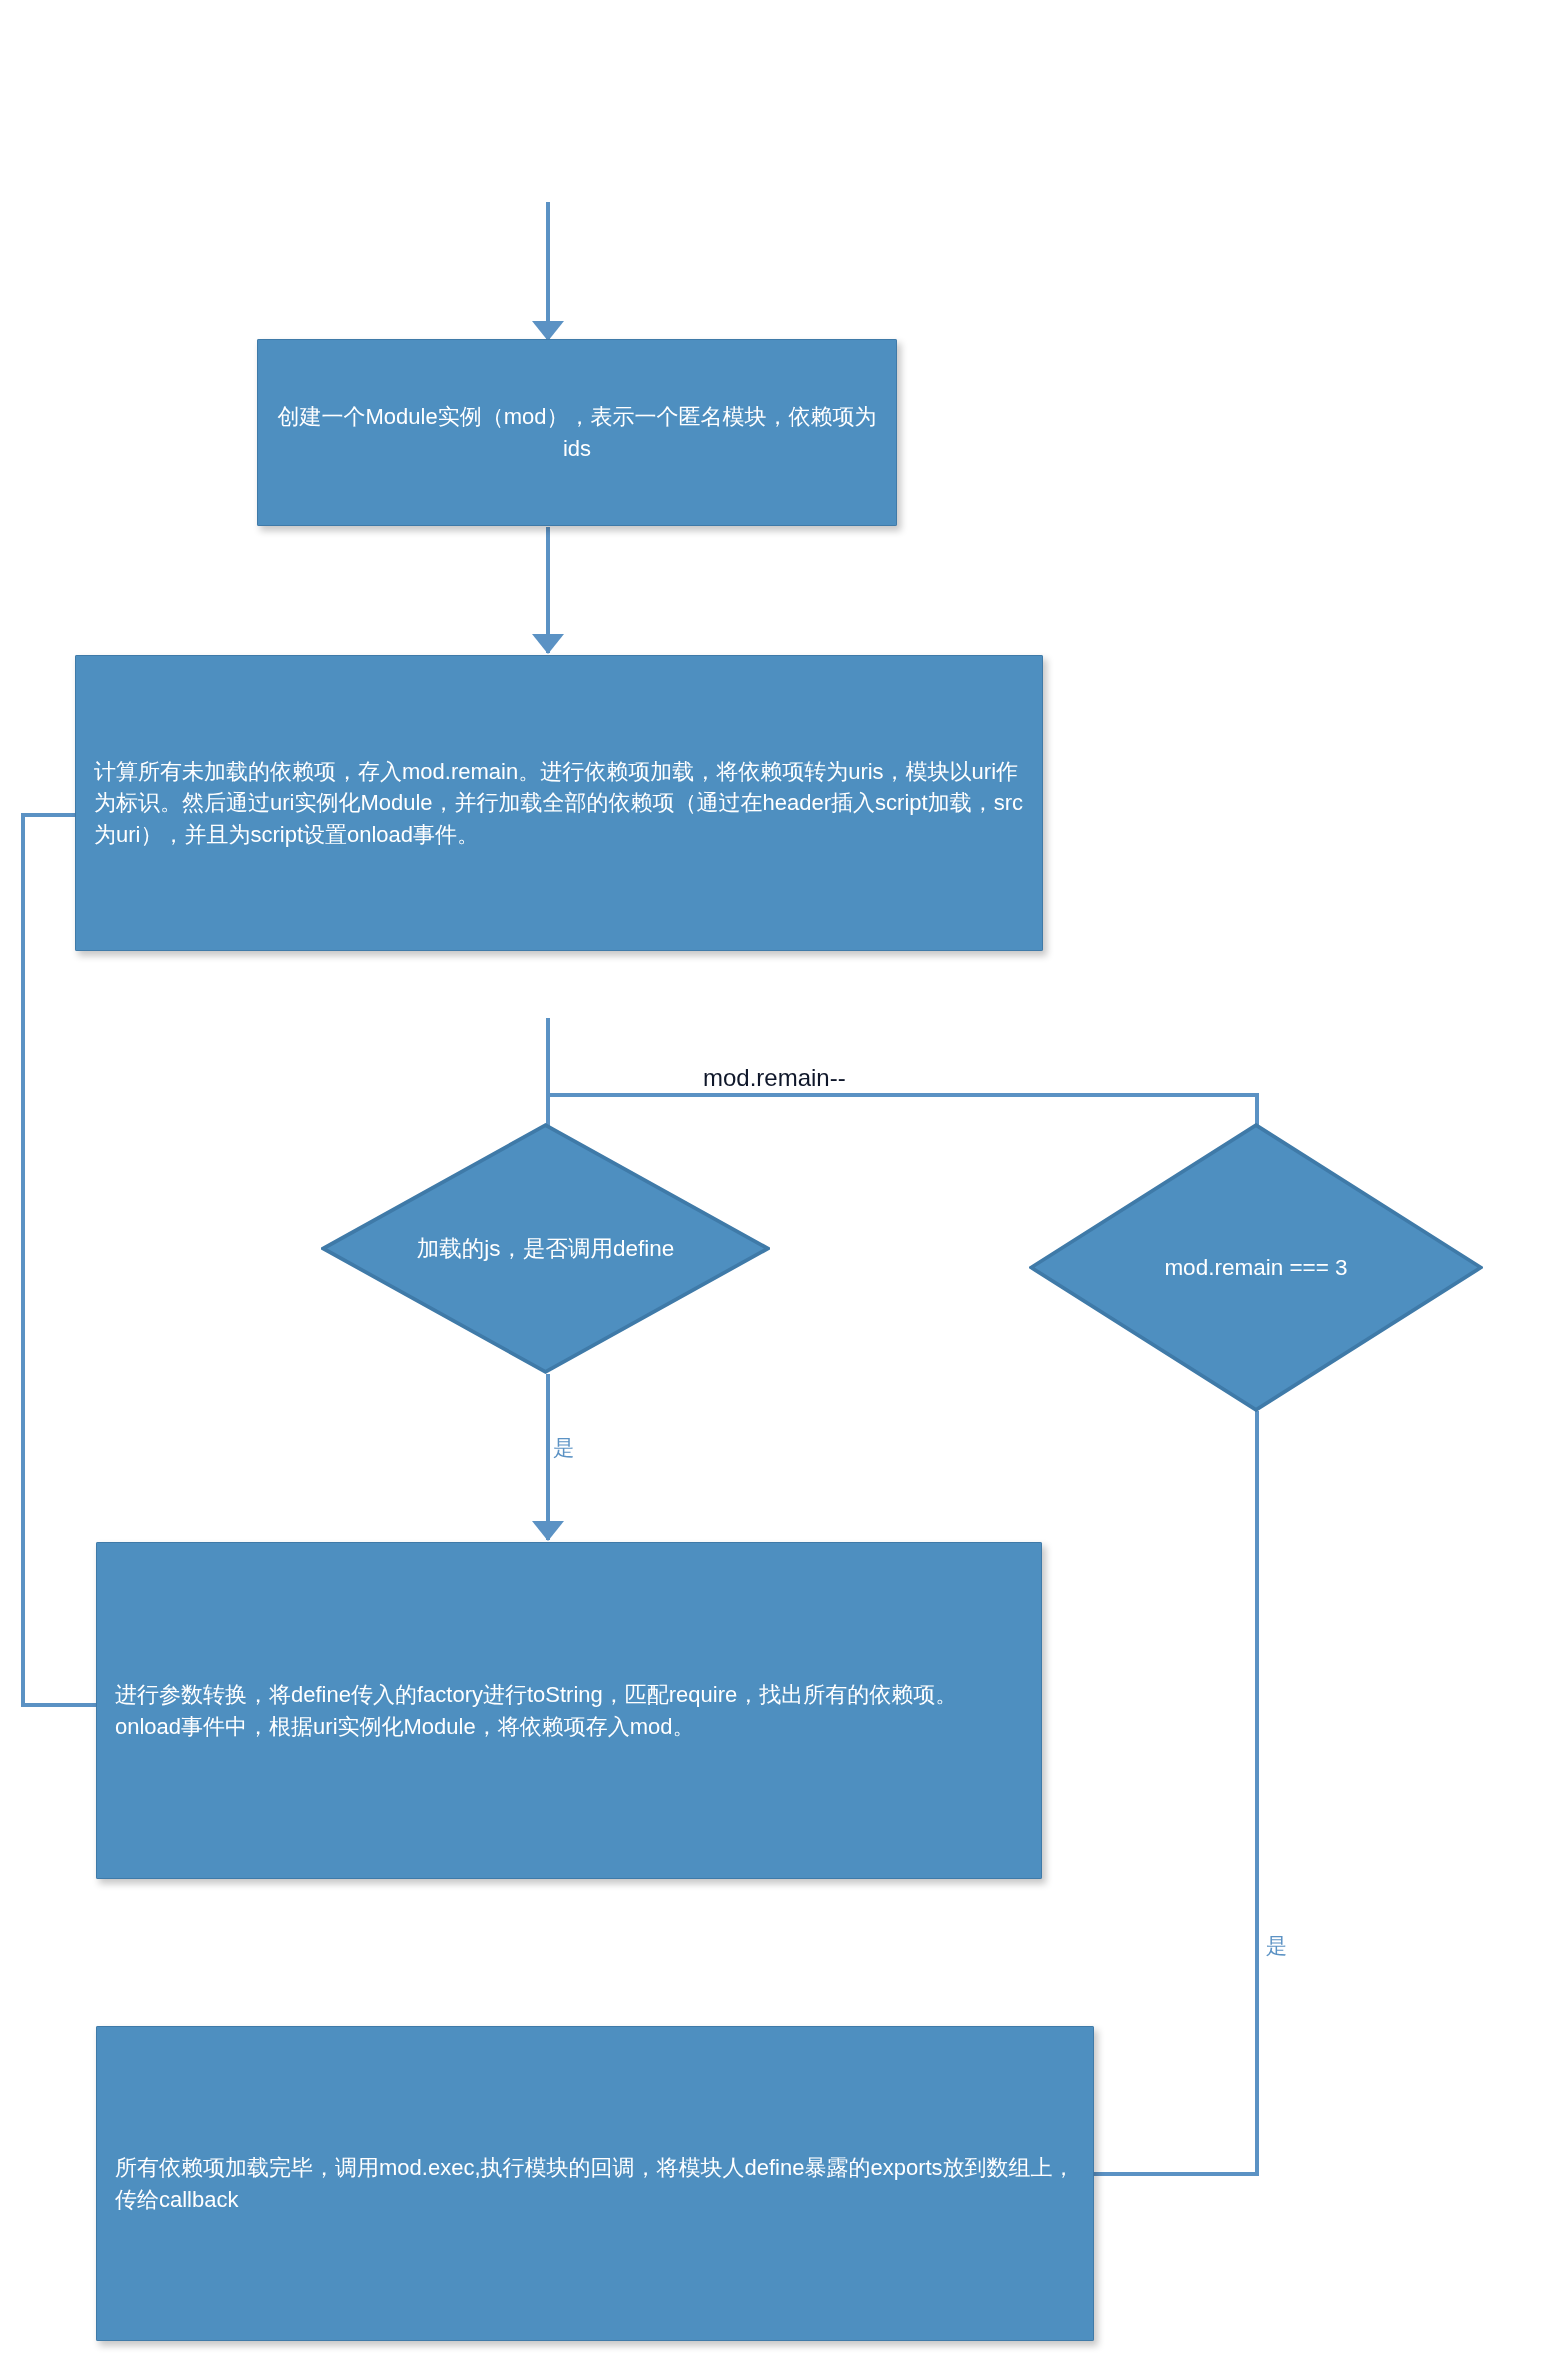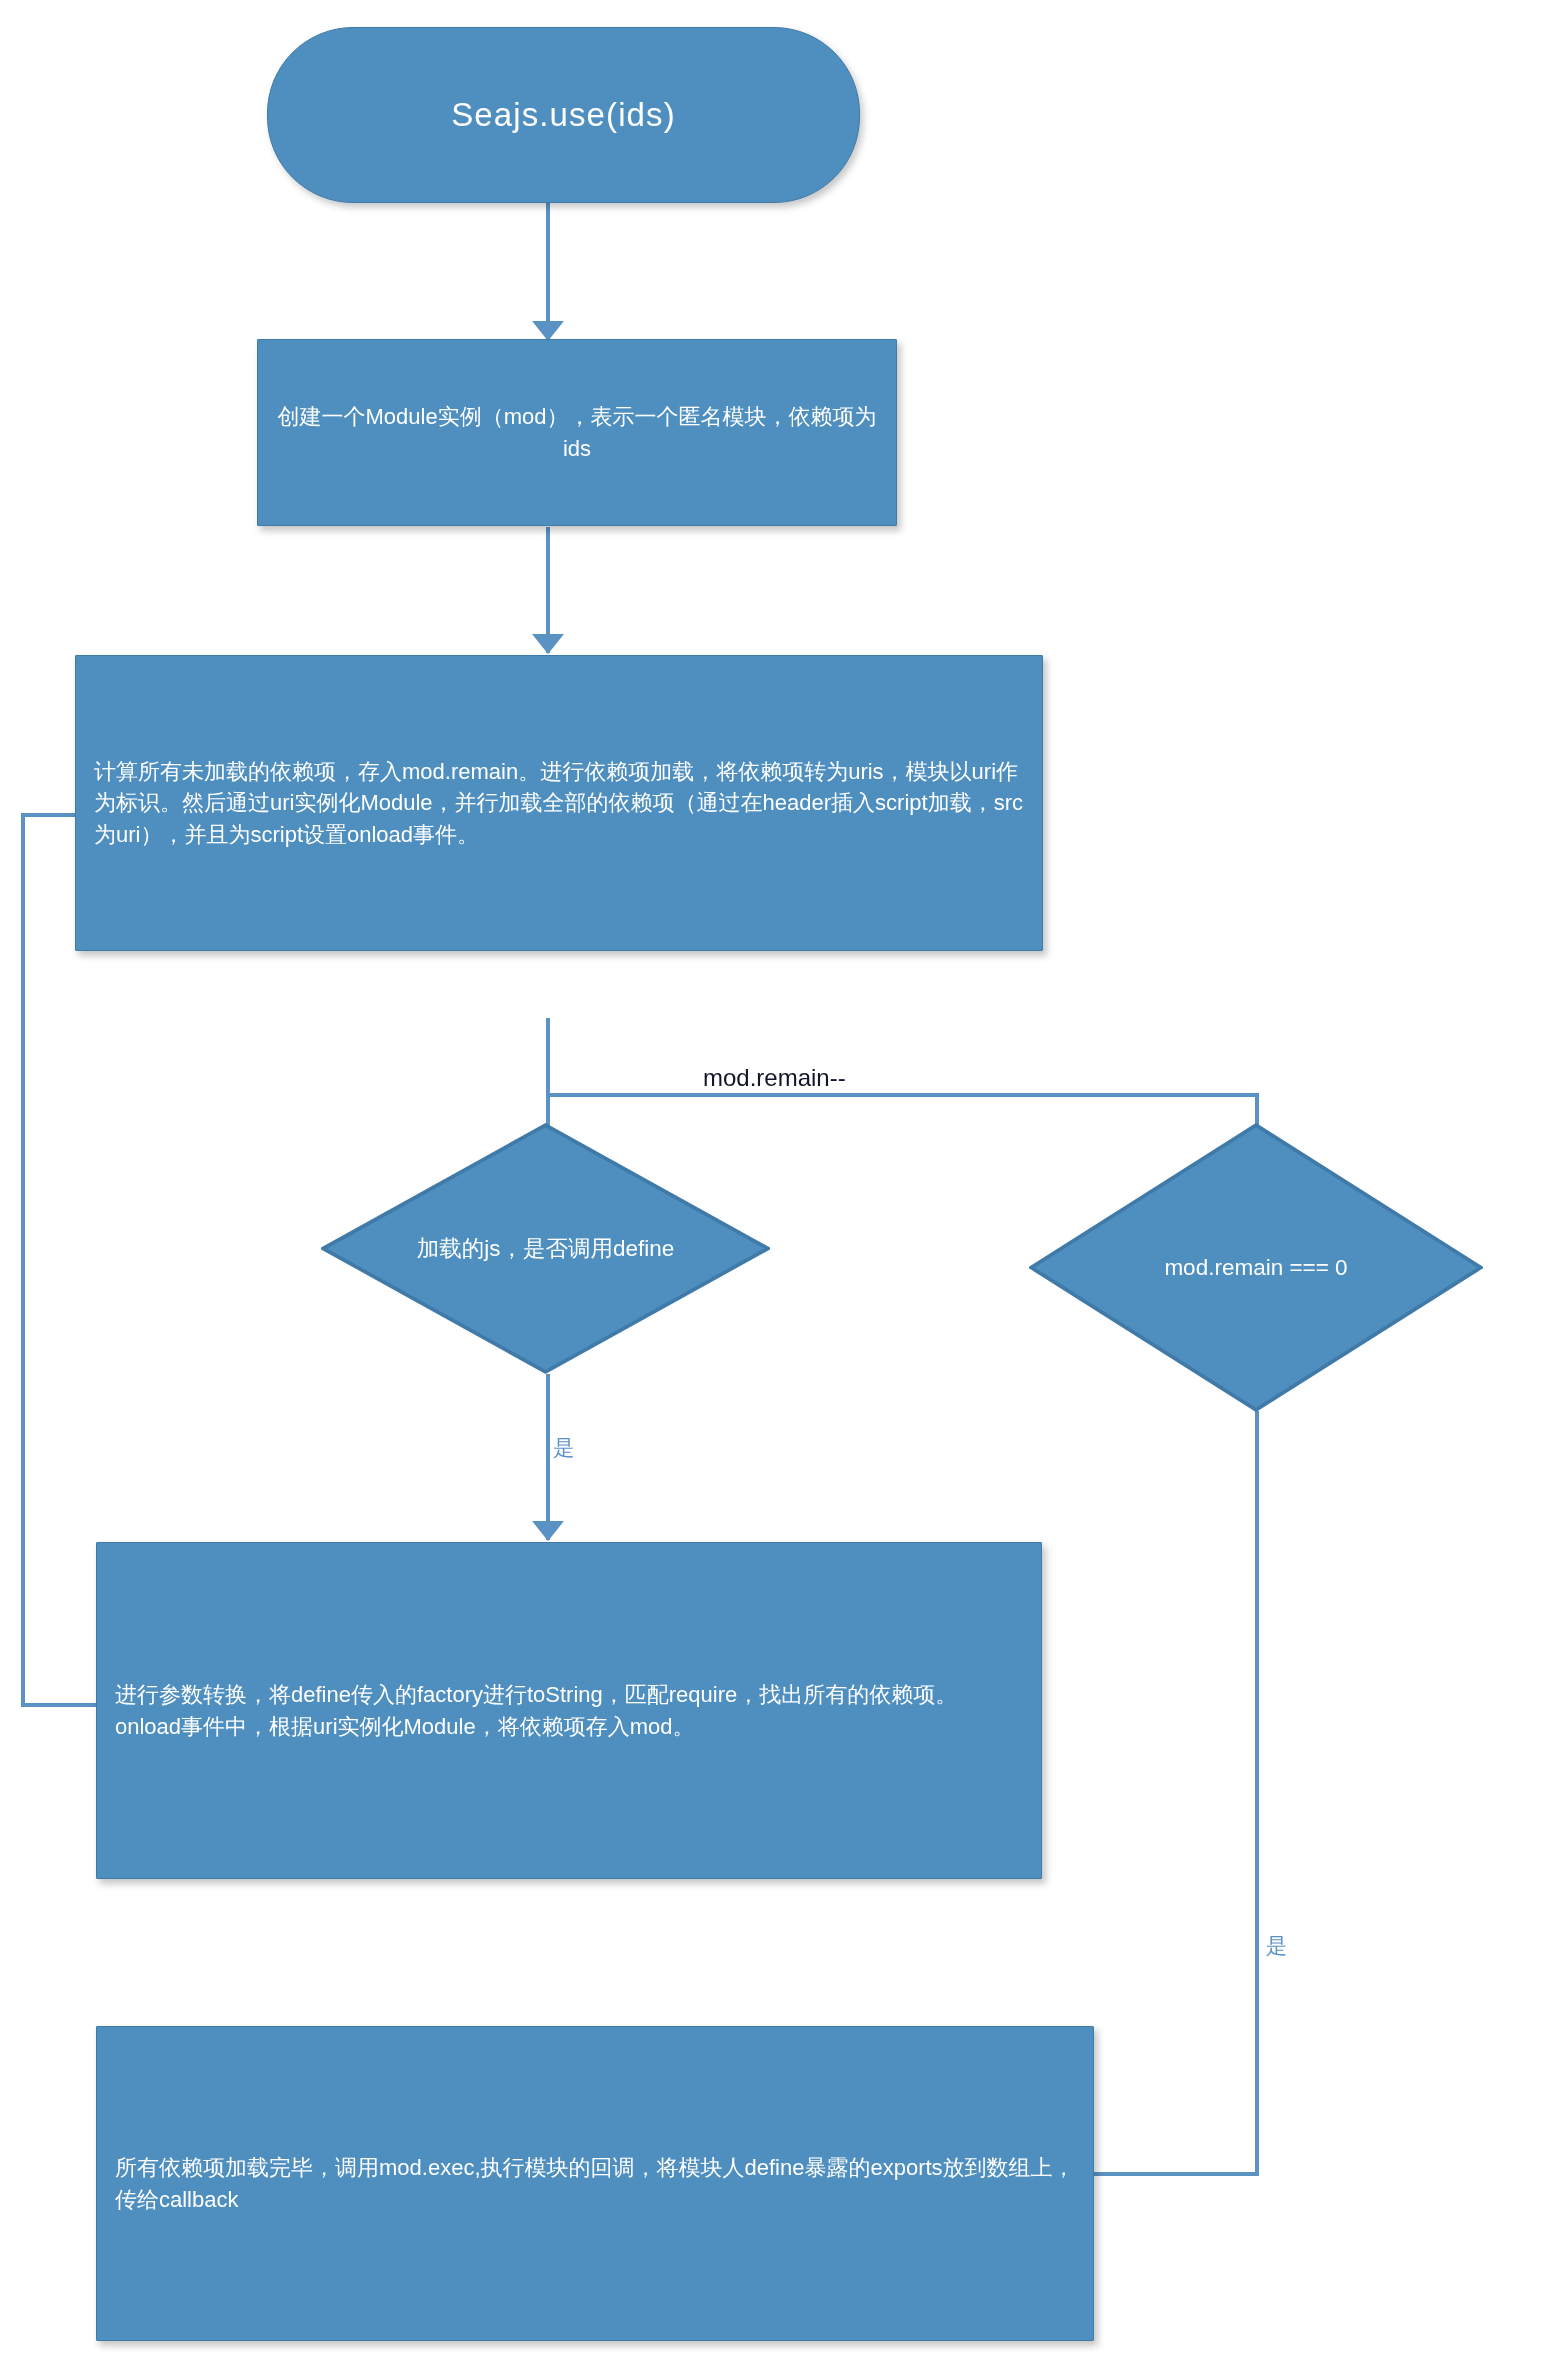--- a/index.html
+++ b/index.html
@@ -128,23 +128,20 @@
 
   <div class="conn v" style="left:1255px; top:1411px; height:765px;"></div>
   <div class="conn h" style="left:1016px; top:2172px; width:242px;"></div>
   <div class="arrow left" style="left:1005px; top:2158px;"></div>
 
   <div class="conn h" style="left:21.4px; top:1703px; width:78px;"></div>
   <div class="conn v" style="left:21.4px; top:813px; height:892px;"></div>
   <div class="conn h" style="left:21.4px; top:813px; width:59px;"></div>
   <div class="arrow right" style="left:75px; top:798px;"></div>
 
-  <div class="node terminal" style="left:267px; top:27px; width:593px; height:176px;">
-    <span>Seajs.use(ids)</span>
-  </div>
 
   <div class="node process center" style="left:257px; top:339px; width:640px; height:187px;">
     <div class="body">创建一个Module实例（mod），表示一个匿名模块，依赖项为ids</div>
   </div>
 
   <div class="node process" style="left:75px; top:655px; width:968px; height:296px;">
     <div class="body">计算所有未加载的依赖项，存入mod.remain。进行依赖项加载，将依赖项转为uris，模块以uri作为标识。然后通过uri实例化Module，并行加载全部的依赖项（通过在header插入script加载，src为uri），并且为script设置onload事件。</div>
   </div>
 
   <div class="node decision" style="left:321px; top:1123px; width:449px; height:251px;">
@@ -155,21 +152,21 @@
     </div>
     <div class="dtext">加载的js，是否调用define</div>
   </div>
 
   <div class="node decision" style="left:1029px; top:1123px; width:454px; height:289px;">
     <div class="diamond-shape">
       <svg viewBox="0 0 850 540" preserveAspectRatio="none">
         <polygon points="425,4 846,270 425,536 4,270" fill="#4e8fc0" stroke="#3f7aa8" stroke-width="7"></polygon>
       </svg>
     </div>
-    <div class="dtext">mod.remain === 0</div>
+    <div class="dtext">mod.remain === 3</div>
   </div>
 
   <div class="node process" style="left:96px; top:1542px; width:946px; height:337px;">
     <div class="body">进行参数转换，将define传入的factory进行toString，匹配require，找出所有的依赖项。onload事件中，根据uri实例化Module，将依赖项存入mod。</div>
   </div>
 
   <div class="node process" style="left:96px; top:2026px; width:998px; height:315px;">
     <div class="body">所有依赖项加载完毕，调用mod.exec,执行模块的回调，将模块人define暴露的exports放到数组上，传给callback</div>
   </div>
 

